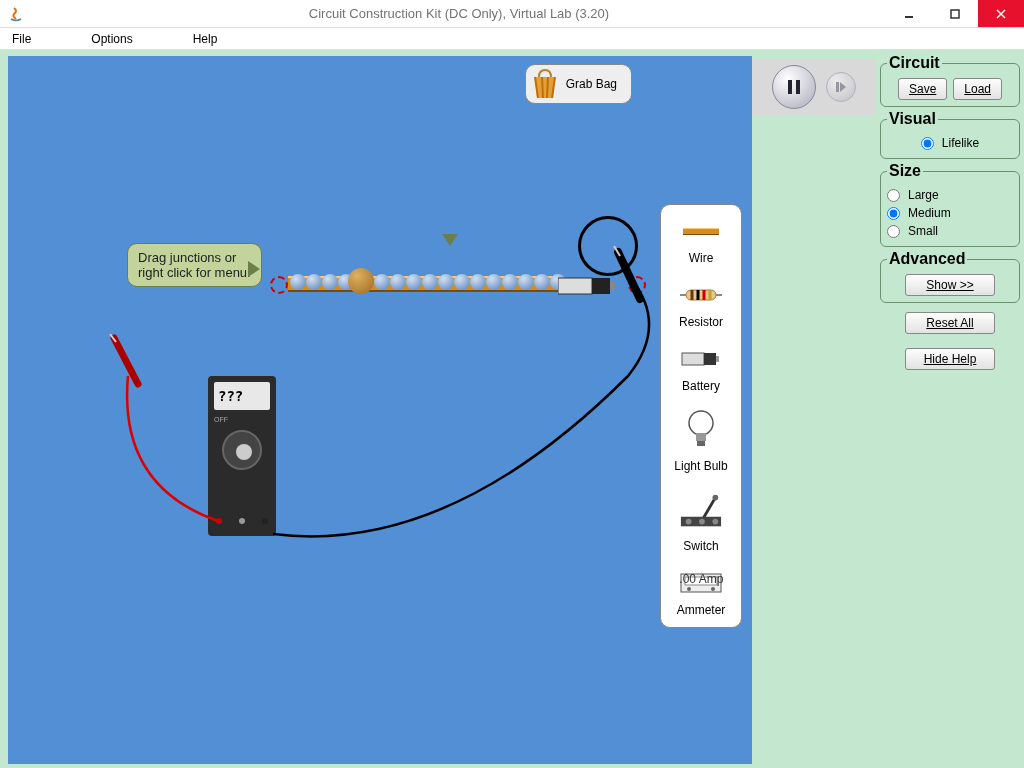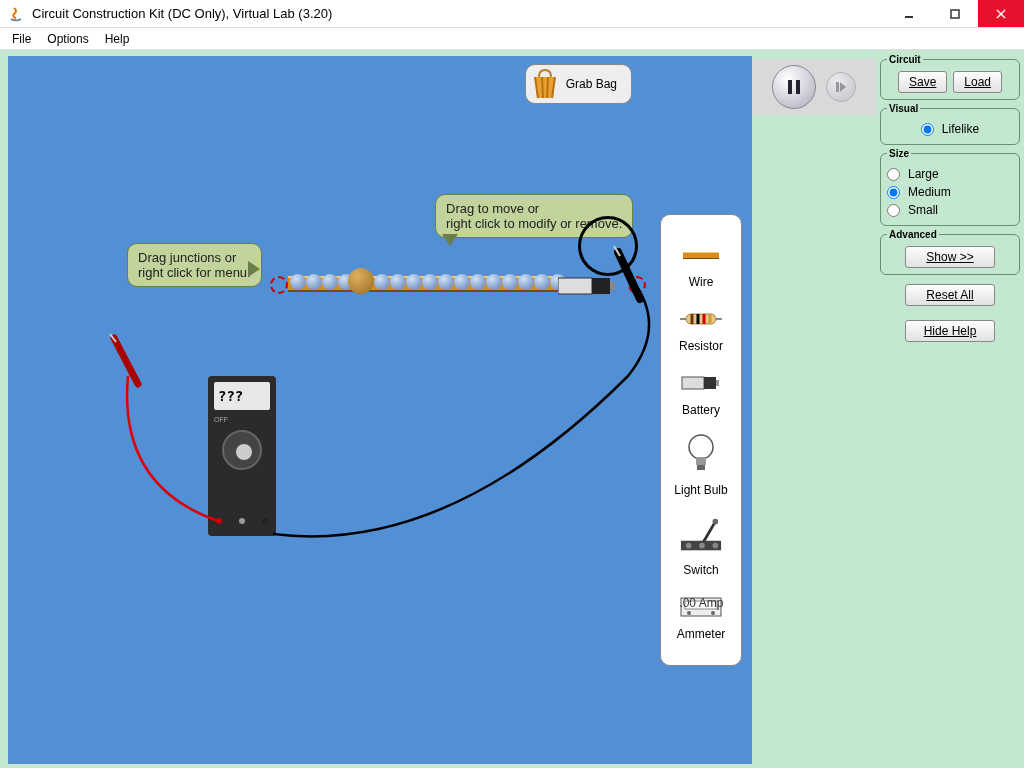--- a/index.html
+++ b/index.html
@@ -1,37 +1,37 @@
 <!DOCTYPE html>
 <html><head>
 <meta charset="utf-8">
 <style>
   * { box-sizing: border-box; margin: 0; padding: 0; font-family: Tahoma, sans-serif; font-size: 12px; }
   body { width: 1024px; height: 768px; overflow: hidden; background: #fff; }
   
   .titlebar { height: 28px; background: #fff; display: flex; align-items: center; border-bottom: 1px solid #ddd; }
   .titlebar-icon { width: 20px; height: 20px; margin: 0 6px; display: flex; align-items: center; justify-content: center; }
-  .titlebar-title { flex: 1; color: #000000; font-size: 13px; }
+  .titlebar-title { flex: 1; text-align: center; color: #737373; font-size: 13px; }
   .win-controls { display: flex; height: 100%; }
   .win-btn { width: 46px; height: 100%; display: flex; align-items: center; justify-content: center; cursor: pointer; }
   .win-btn.min { color: #333; }
   .win-btn.max { color: #333; }
   .win-btn.close { background: #e8112d; color: #fff; font-size: 14px; }
   
-  .menubar { height: 22px; background: #fff; display: flex; align-items: center; padding: 0 4px; border-bottom: 1px solid #ddd; }
+  .menubar { height: 22px; background: #fff; display: flex; align-items: center; padding: 0 4px; border-bottom: 1px solid #ddd; gap: 44px; }
   .menu-item { padding: 2px 8px; cursor: pointer; }
   
   .main { display: flex; height: 718px; background: #c3e8cf; }
   .canvas-area { flex: 1; position: relative; padding: 6px 4px 4px 8px; display: flex; flex-direction: row; }
   .canvas { flex: 1; background: #528fd5; position: relative; overflow: hidden; }
   
   .grab-bag-btn { position: absolute; top: 8px; right: 120px; background: #eeeeee; border: 1px solid #888; border-radius: 10px; padding: 4px 14px 4px 6px; display: flex; align-items: center; gap: 8px; cursor: pointer; }
   .bag-icon { width: 26px; height: 30px; }
   
-  .palette { position: absolute; top: 158px; right: 10px; width: 82px; background: #fff; border: 1px solid #888; border-radius: 10px; padding: 24px 4px; display: flex; flex-direction: column; align-items: center; gap: 14px; }
+  .palette { position: absolute; top: 148px; right: 10px; width: 82px; background: #fff; border: 1px solid #888; border-radius: 10px; padding: 10px 4px; display: flex; flex-direction: column; align-items: center; gap: 14px; }
   .palette-item { display: flex; flex-direction: column; align-items: center; gap: 4px; cursor: pointer; }
   .pi-icon { width: 44px; height: 32px; display: flex; align-items: center; justify-content: center; }
   .pi-icon.tall { height: 48px; }
   
   .tooltip { position: absolute; background: #c2d39c; border: 1px solid #6b7f4a; border-radius: 10px; padding: 6px 10px; font-size: 13px; color: #222; }
   .arrow-down { position: absolute; width: 0; height: 0; border-left: 8px solid transparent; border-right: 8px solid transparent; border-top: 12px solid #6b7f4a; }
   .arrow-right { position: absolute; width: 0; height: 0; border-top: 8px solid transparent; border-bottom: 8px solid transparent; border-left: 12px solid #6b7f4a; }
   
   .wire-assembly { position: absolute; top: 210px; left: 270px; width: 360px; height: 40px; }
   .junction { position: absolute; width: 18px; height: 18px; border: 2px dashed #c00; border-radius: 50%; }
@@ -48,21 +48,21 @@
   .vm-port { width: 6px; height: 6px; border-radius: 50%; }
   .vm-label { position: absolute; top: 40px; left: 6px; color: #aaa; font-size: 7px; }
   
   .play-controls { height: 62px; display: flex; align-items: center; justify-content: center; gap: 10px; }
   .play-bg { background: #d9d9d9; padding: 6px 20px; display: flex; gap: 10px; align-items: center; }
   .pc-btn { width: 44px; height: 44px; border-radius: 50%; background: radial-gradient(circle at 35% 30%, #fff, #aab); display: flex; align-items: center; justify-content: center; cursor: pointer; border: 1px solid #889; }
   .pc-btn.small { width: 30px; height: 30px; opacity: 0.5; }
   
   .sidebar { width: 144px; padding: 4px 4px 4px 0; display: flex; flex-direction: column; gap: 3px; }
   fieldset { border: 1px solid #6a9070; border-radius: 6px; padding: 6px 6px; background: #c3e8cf; }
-  legend { font-weight: bold; font-size: 10px; padding: 0 2px; }
+  legend { font-weight: bold; font-size: 16px; padding: 0 2px; }
   .btn { background: linear-gradient(#fdfdfd, #e2e2e2); border: 1px solid #888; border-radius: 3px; padding: 3px 10px; cursor: pointer; font-size: 12px; text-decoration: underline; }
   .btn-row { display: flex; gap: 6px; justify-content: center; }
   .radio-row, .check-row { display: flex; align-items: center; gap: 8px; padding: 2px 0; cursor: pointer; }
   .tool-icon { width: 26px; height: 18px; margin-left: auto; border: 1px solid #aaa; background: #fff; }
   .amm-icon { border: 2px solid #e0b000; display: flex; align-items: center; justify-content: center; font-size: 6px; }
   .center-col { display: flex; flex-direction: column; align-items: center; gap: 6px; }
 </style>
 </head>
 <body>
 
@@ -178,22 +178,20 @@
               </svg>
             </div>
           <span>Ammeter</span>
         </div>
       </div>
 
       <div class="tooltip" style="top:187px; left:119px; white-space:pre;">Drag junctions or
 right click for menu.</div>
       <div class="arrow-right" style="top:205px; left:240px;"></div>
 
-      <div class="tooltip" style="top:138px; left:427px; white-space:pre;">Drag to move or
-right click to modify or remove.</div>
       <div class="arrow-down" style="top:178px; left:434px;"></div>
 
       <div class="wire-assembly">
         <div class="junction" style="top:10px; left:-8px;"></div>
         <div class="wire-body"></div>
         <div class="electron" style="left:12px"></div>
           <div class="electron" style="left:28px"></div>
           <div class="electron" style="left:44px"></div>
         <div class="electron" style="left:60px"></div>
         <div style="position:absolute;top:2px;left:70px;width:26px;height:26px;background:radial-gradient(circle at 35% 30%,#e0b060,#9a6a20);border-radius:50%"></div>

